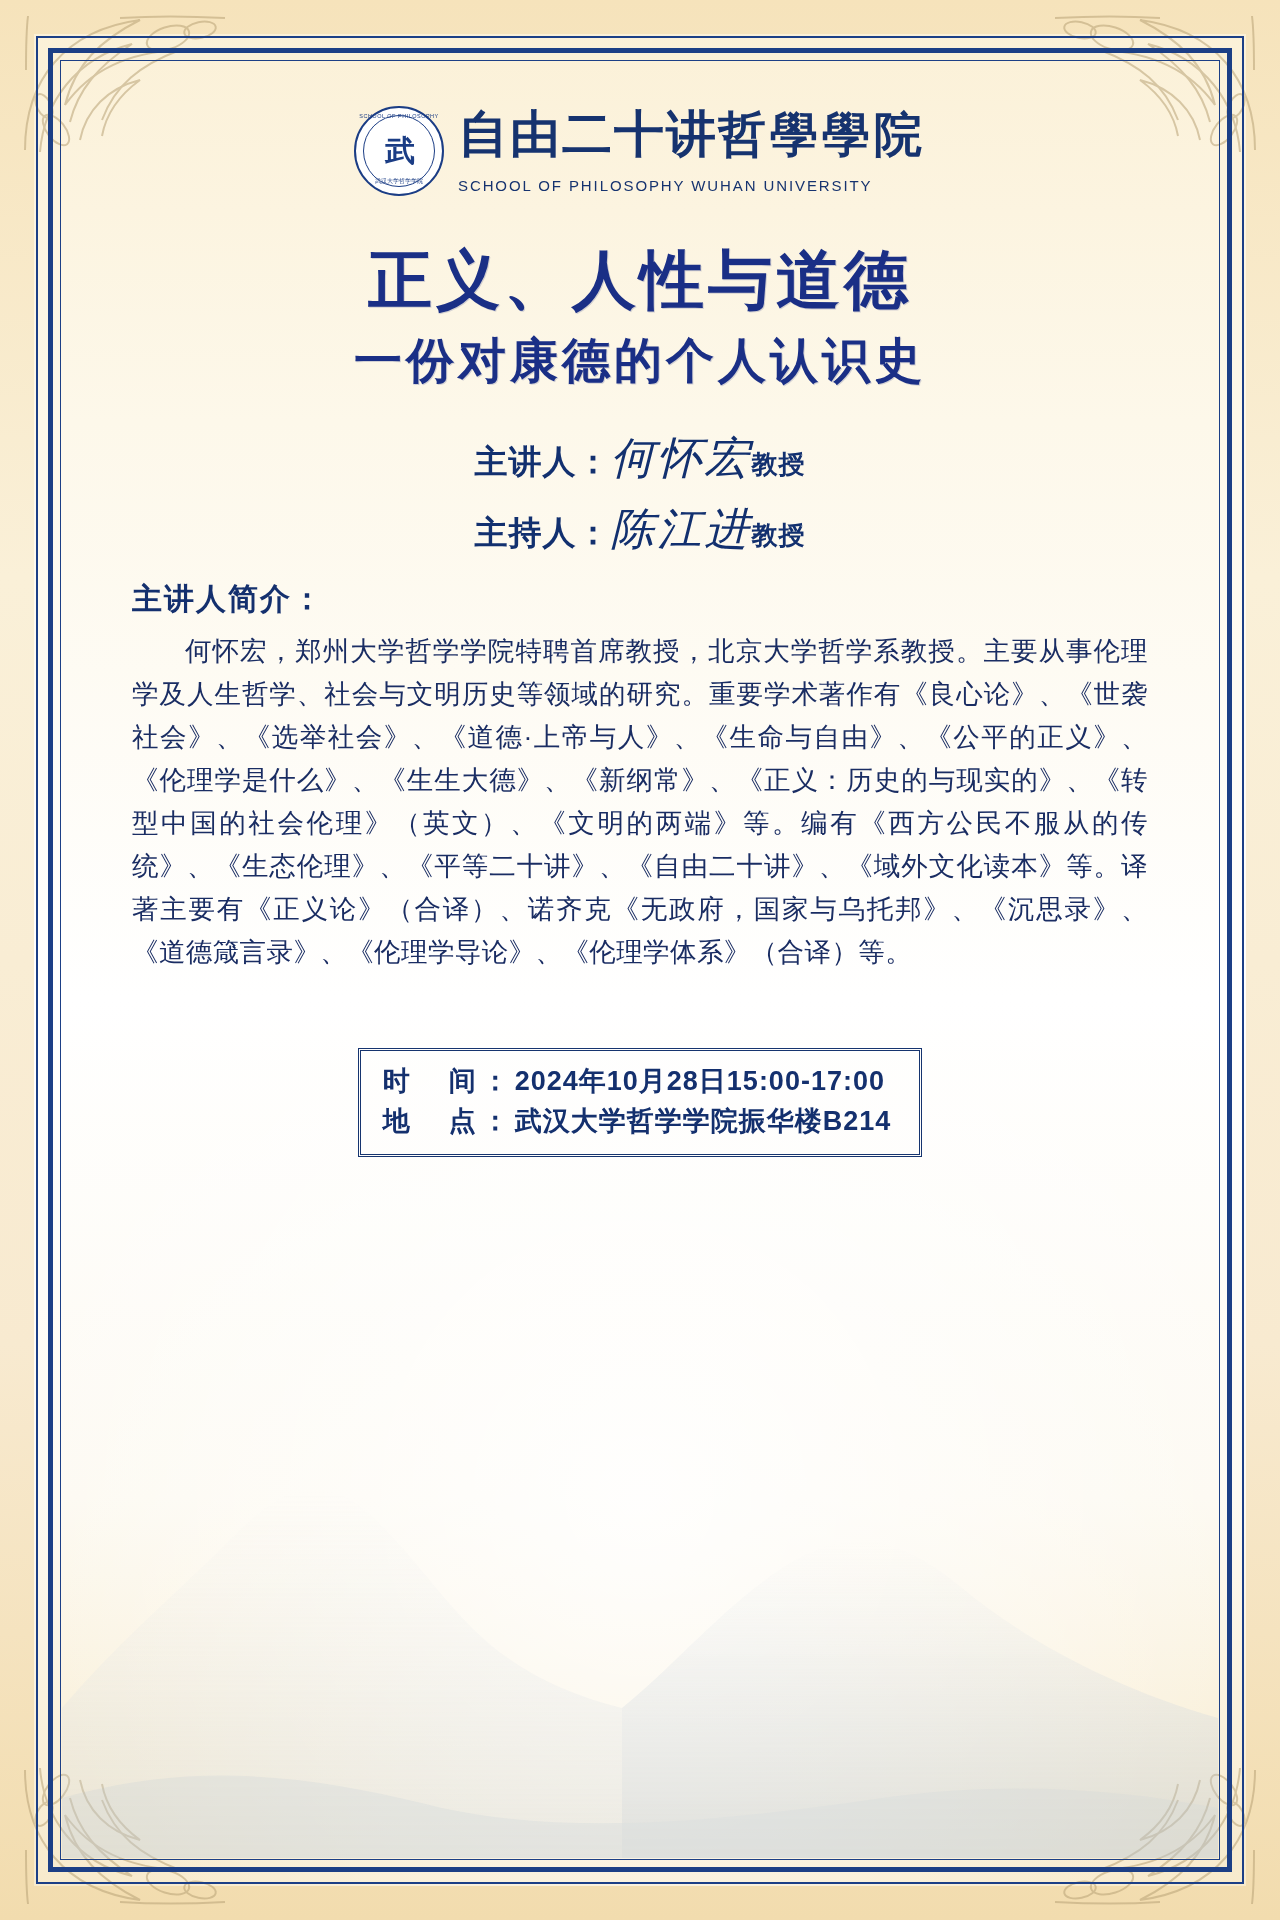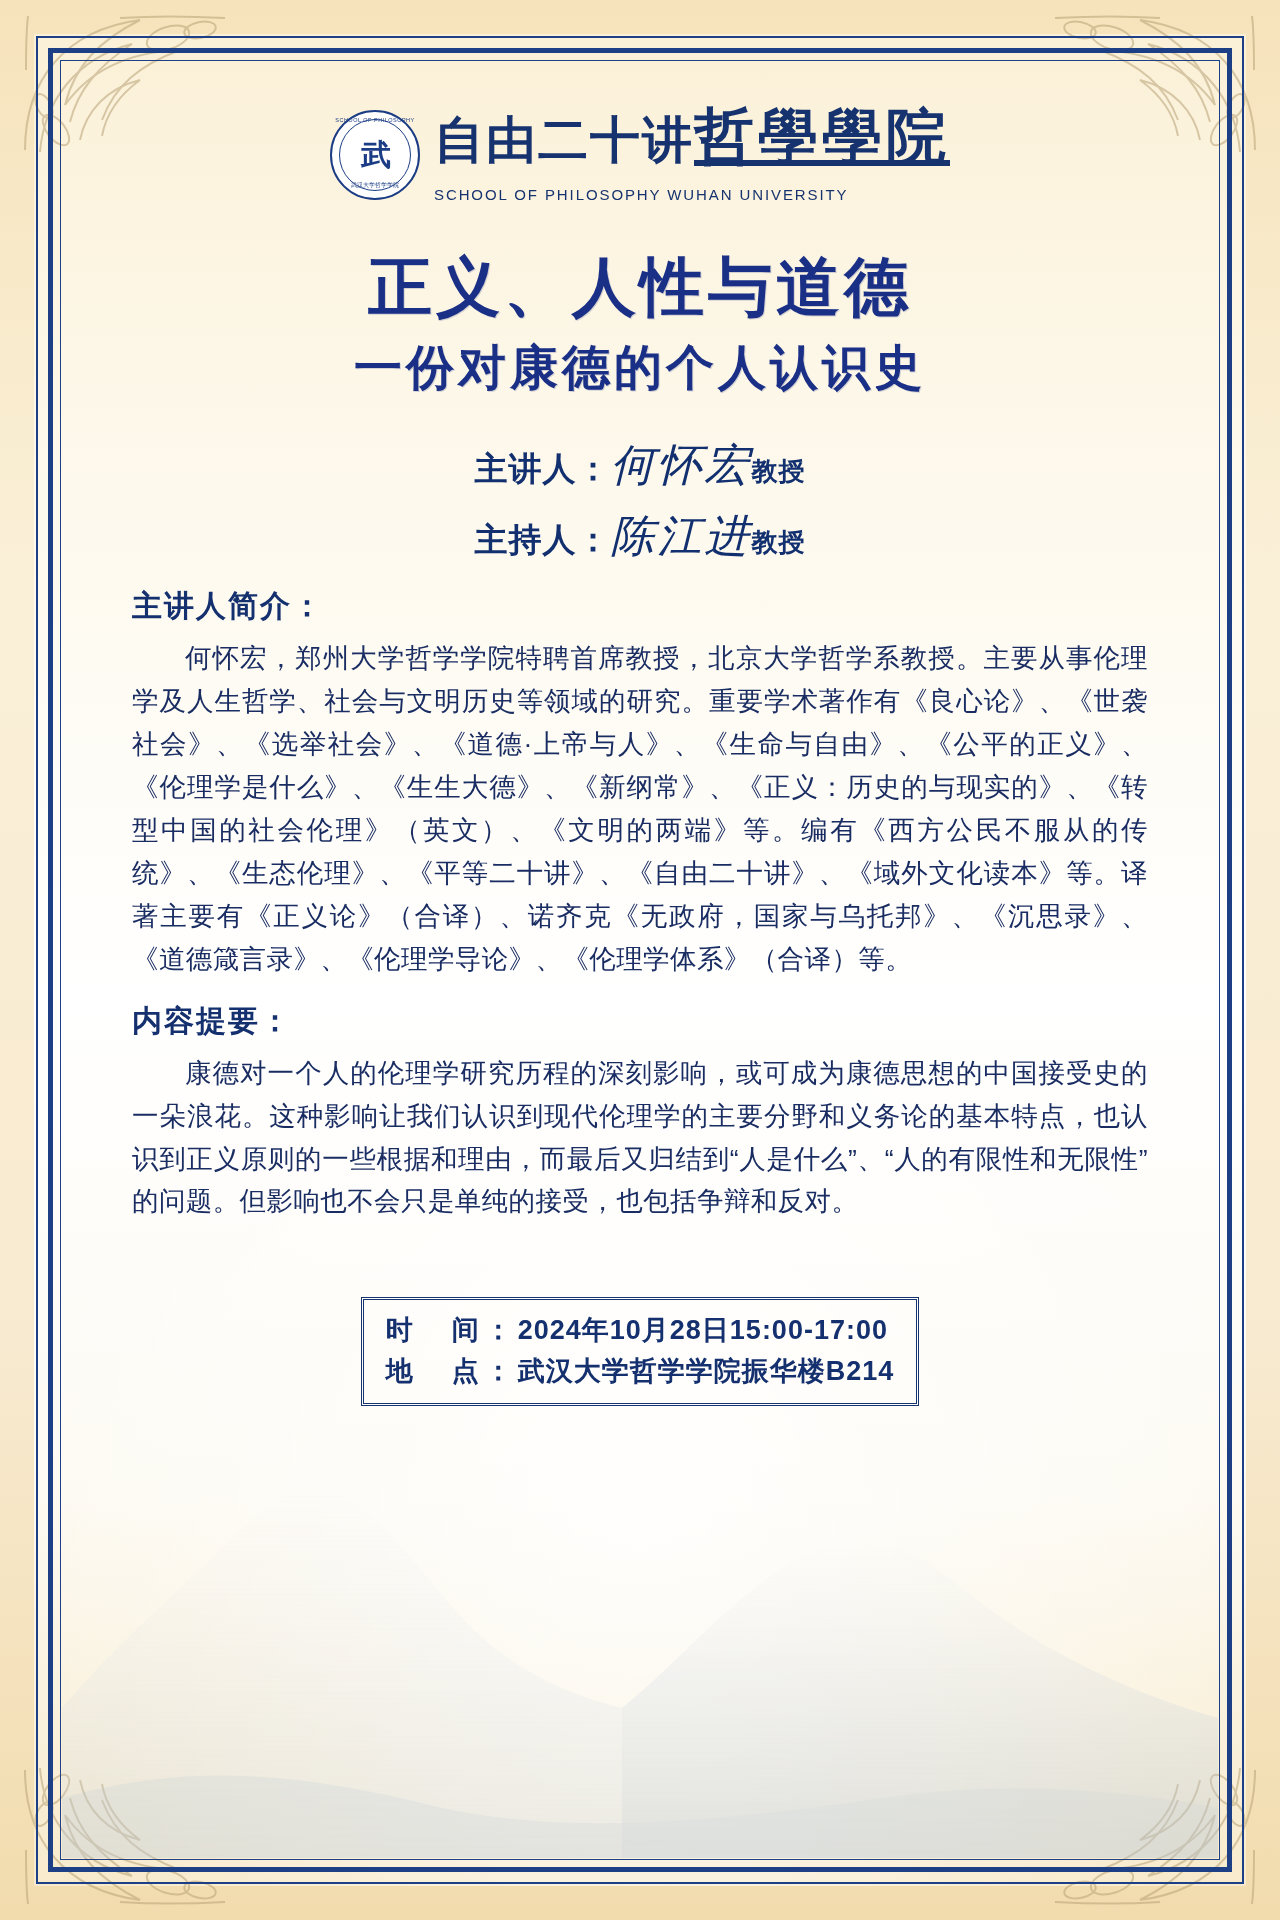--- a/index.html
+++ b/index.html
@@ -142,23 +142,22 @@
   .logo-cn {
     font-family: "Liberation Serif", "DejaVu Serif", serif;
     font-size: 50px;
     font-weight: bold;
     color: #16336f;
     letter-spacing: 2px;
     line-height: 1.05;
     white-space: nowrap;
   }
   .logo-cn .big {
-    font-size: 60px;
+    font-size: 48px;
     letter-spacing: 4px;
-    text-decoration: underline;
   }
   .logo-en {
     font-size: 15px;
     font-weight: normal;
     color: #16336f;
     letter-spacing: 1.9px;
     margin-top: 17px;
     white-space: nowrap;
   }
 
@@ -227,21 +226,21 @@
   }
 
   
   .info-wrap {
     margin-top: 74px;
     display: flex;
     justify-content: center;
   }
   .info-box {
     border: 3px double #16346f;
-    padding: 10px 22px 12px 22px;
+    padding: 10px 28px 12px 22px;
     color: #14306e;
   }
   .info-line {
     font-size: 27px;
     font-weight: bold;
     letter-spacing: 1px;
     line-height: 1.5;
     white-space: nowrap;
   }
   .info-line .lbl { letter-spacing: 6px; }
@@ -359,24 +358,20 @@
         <span class="person-name">陈江进</span>
         <span class="person-title">教授</span>
       </div>
     </div>
 
     <div class="section">
       <div class="section-head">主讲人简介：</div>
       <div class="section-body">何怀宏，郑州大学哲学学院特聘首席教授，北京大学哲学系教授。主要从事伦理学及人生哲学、社会与文明历史等领域的研究。重要学术著作有《良心论》、《世袭社会》、《选举社会》、《道德·上帝与人》、《生命与自由》、《公平的正义》、《伦理学是什么》、《生生大德》、《新纲常》、《正义：历史的与现实的》、《转型中国的社会伦理》（英文）、《文明的两端》等。编有《西方公民不服从的传统》、《生态伦理》、《平等二十讲》、《自由二十讲》、《域外文化读本》等。译著主要有《正义论》（合译）、诺齐克《无政府，国家与乌托邦》、《沉思录》、《道德箴言录》、《伦理学导论》、《伦理学体系》（合译）等。</div>
     </div>
 
-    <div class="section">
-      <div class="section-head">内容提要：</div>
-      <div class="section-body">康德对一个人的伦理学研究历程的深刻影响，或可成为康德思想的中国接受史的一朵浪花。这种影响让我们认识到现代伦理学的主要分野和义务论的基本特点，也认识到正义原则的一些根据和理由，而最后又归结到“人是什么”、“人的有限性和无限性”的问题。但影响也不会只是单纯的接受，也包括争辩和反对。</div>
-    </div>
 
     <div class="info-wrap">
       <div class="info-box">
         <div class="info-line">
           <span class="lbl">时　间：</span><span>2024年10月28日15:00-17:00</span>
         </div>
         <div class="info-line">
           <span class="lbl">地　点：</span><span>武汉大学哲学学院振华楼B214</span>
         </div>
       </div>

